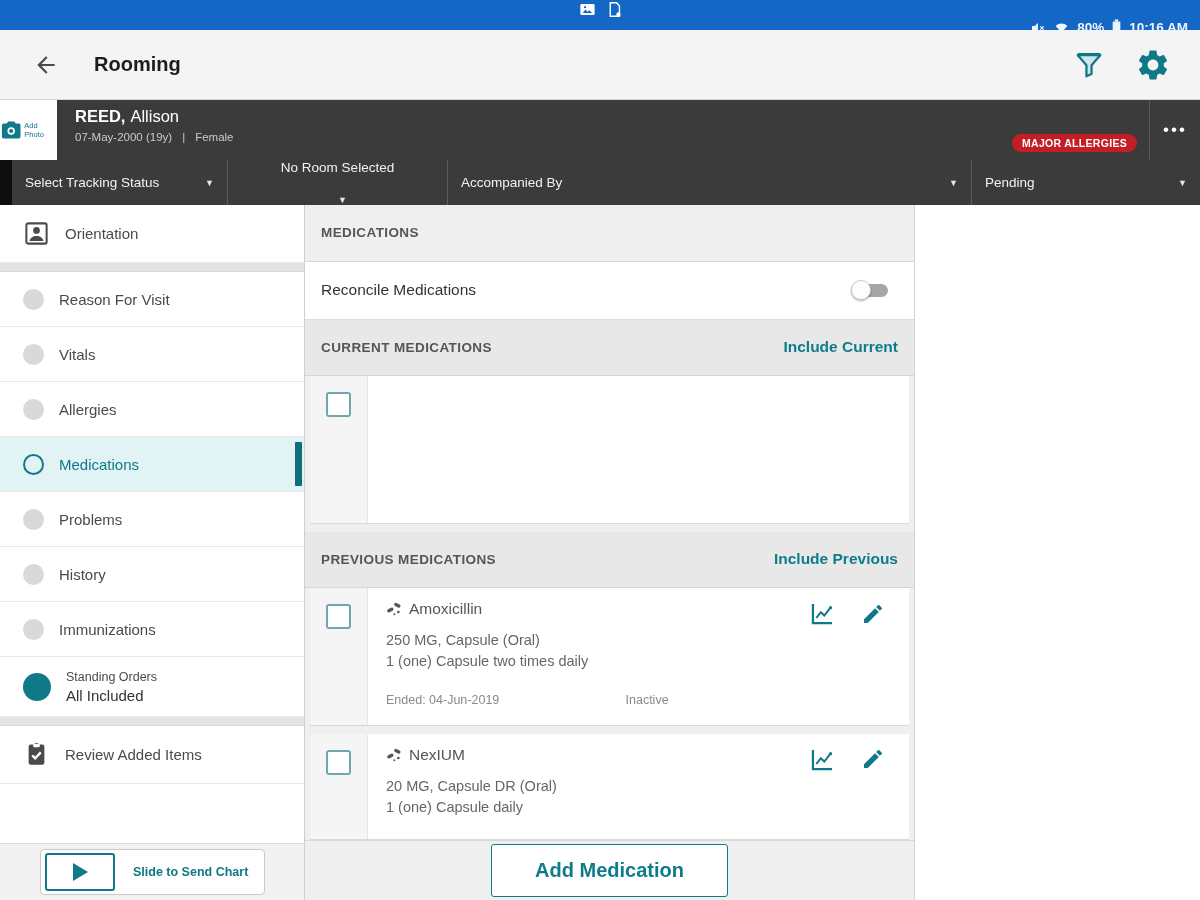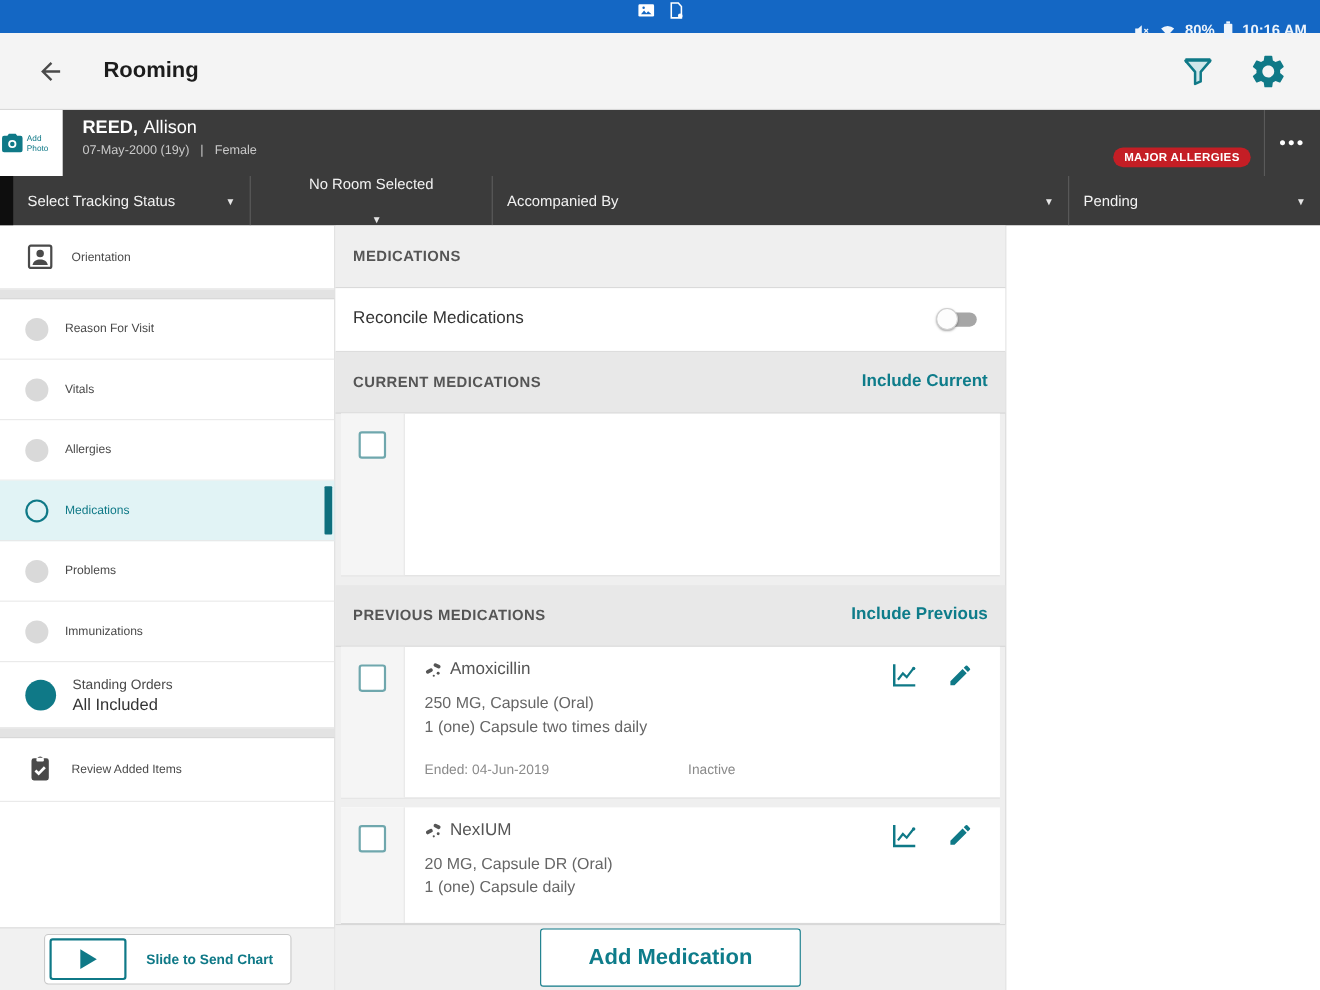--- a/index.html
+++ b/index.html
@@ -51,21 +51,21 @@
   .body-row { display:flex; height:695px; }
 
   
   .sidebar { width:305px; background:#fff; border-right:1px solid #cfcfcf;
     display:flex; flex-direction:column; }
   .side-row { display:flex; align-items:center; padding-left:23px; gap:15px;
     border-bottom:1px solid #e8e8e8; position:relative; }
   .orientation-row { height:58px; }
   .side-sep { height:9px; background:#e3e3e3; border-bottom:1px solid #d8d8d8; flex:none; }
   .side-item { height:55px; }
-  .side-label { font-size:11px; color:#4a4a4a; }
+  .side-label { font-size:15px; color:#4a4a4a; }
   .circle { width:21px; height:21px; border-radius:50%; background:#d9d9d9; flex:none; }
   .side-item.selected { background:#e1f3f5; }
   .side-item.selected .side-label { color:#0f7987; }
   .side-item.selected .circle { background:transparent; border:2px solid #0f7987; }
   .select-bar { position:absolute; right:2px; top:5px; bottom:5px; width:7px;
     background:#0d6f7d; border-radius:1px; }
   .standing-row { height:60px; }
   .standing-circle { width:28px; height:28px; border-radius:50%; background:#0f7987; flex:none; }
   .standing-text .l1 { font-size:12.5px; color:#4a4a4a; }
   .standing-text .l2 { font-size:15px; color:#333; margin-top:3px; }
@@ -265,20 +265,24 @@
       <span class="circle"></span>
       <span class="side-label">Medications</span>
       <span class="select-bar"></span>
     </div>
     <div class="side-row side-item">
       <span class="circle"></span>
       <span class="side-label">Problems</span>
     </div>
     <div class="side-row side-item">
       <span class="circle"></span>
+      <span class="side-label">History</span>
+    </div>
+    <div class="side-row side-item">
+      <span class="circle"></span>
       <span class="side-label">Immunizations</span>
     </div>
     <div class="side-row standing-row">
       <span class="standing-circle"></span>
       <span class="standing-text">
         <div class="l1">Standing Orders</div>
         <div class="l2">All Included</div>
       </span>
     </div>
     <div class="side-sep"></div>

